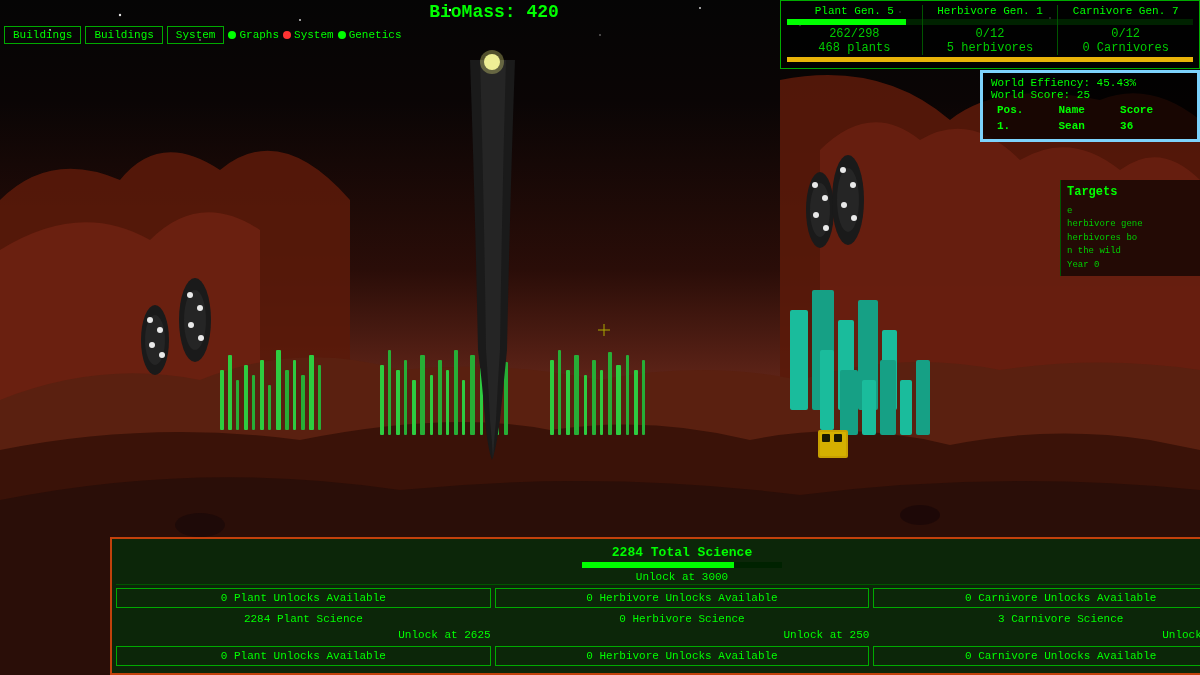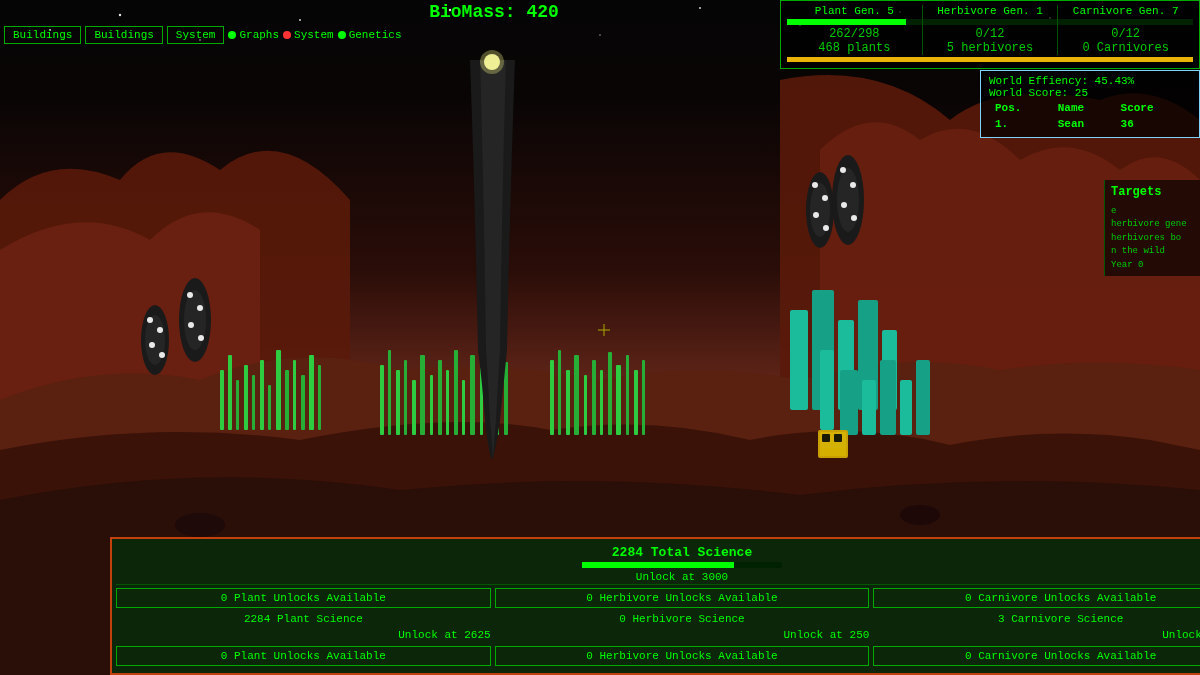--- a/index.html
+++ b/index.html
@@ -116,21 +116,21 @@
 
     .gen-sub {
       font-size: 12px;
       color: #00cc00;
     }
 
     #efficiency-panel {
       position: absolute;
       top: 70px; right: 0;
       background: rgba(0,0,0,0.7);
-      border: 1px solid #7dd3fc;
+      border: 3px solid #7dd3fc;
       color: #00ff00;
       font-size: 11px;
       padding: 4px 8px;
       min-width: 220px;
     }
 
     .score-table {
       width: 100%;
     }
 
@@ -142,21 +142,21 @@
 
     
     #targets-panel {
       position: absolute;
       top: 180px; right: 0;
       background: rgba(0,0,0,0.65);
       border-left: 1px solid #005500;
       color: #00cc00;
       font-size: 10px;
       padding: 4px 6px;
-      width: 96px;
+      width: 140px;
       line-height: 1.4;
     }
 
     
     #bottom-hud {
       position: absolute;
       bottom: 0; left: 110px;
       width: 1144px;
       z-index: 10;
       background: rgba(10, 40, 10, 0.92);

